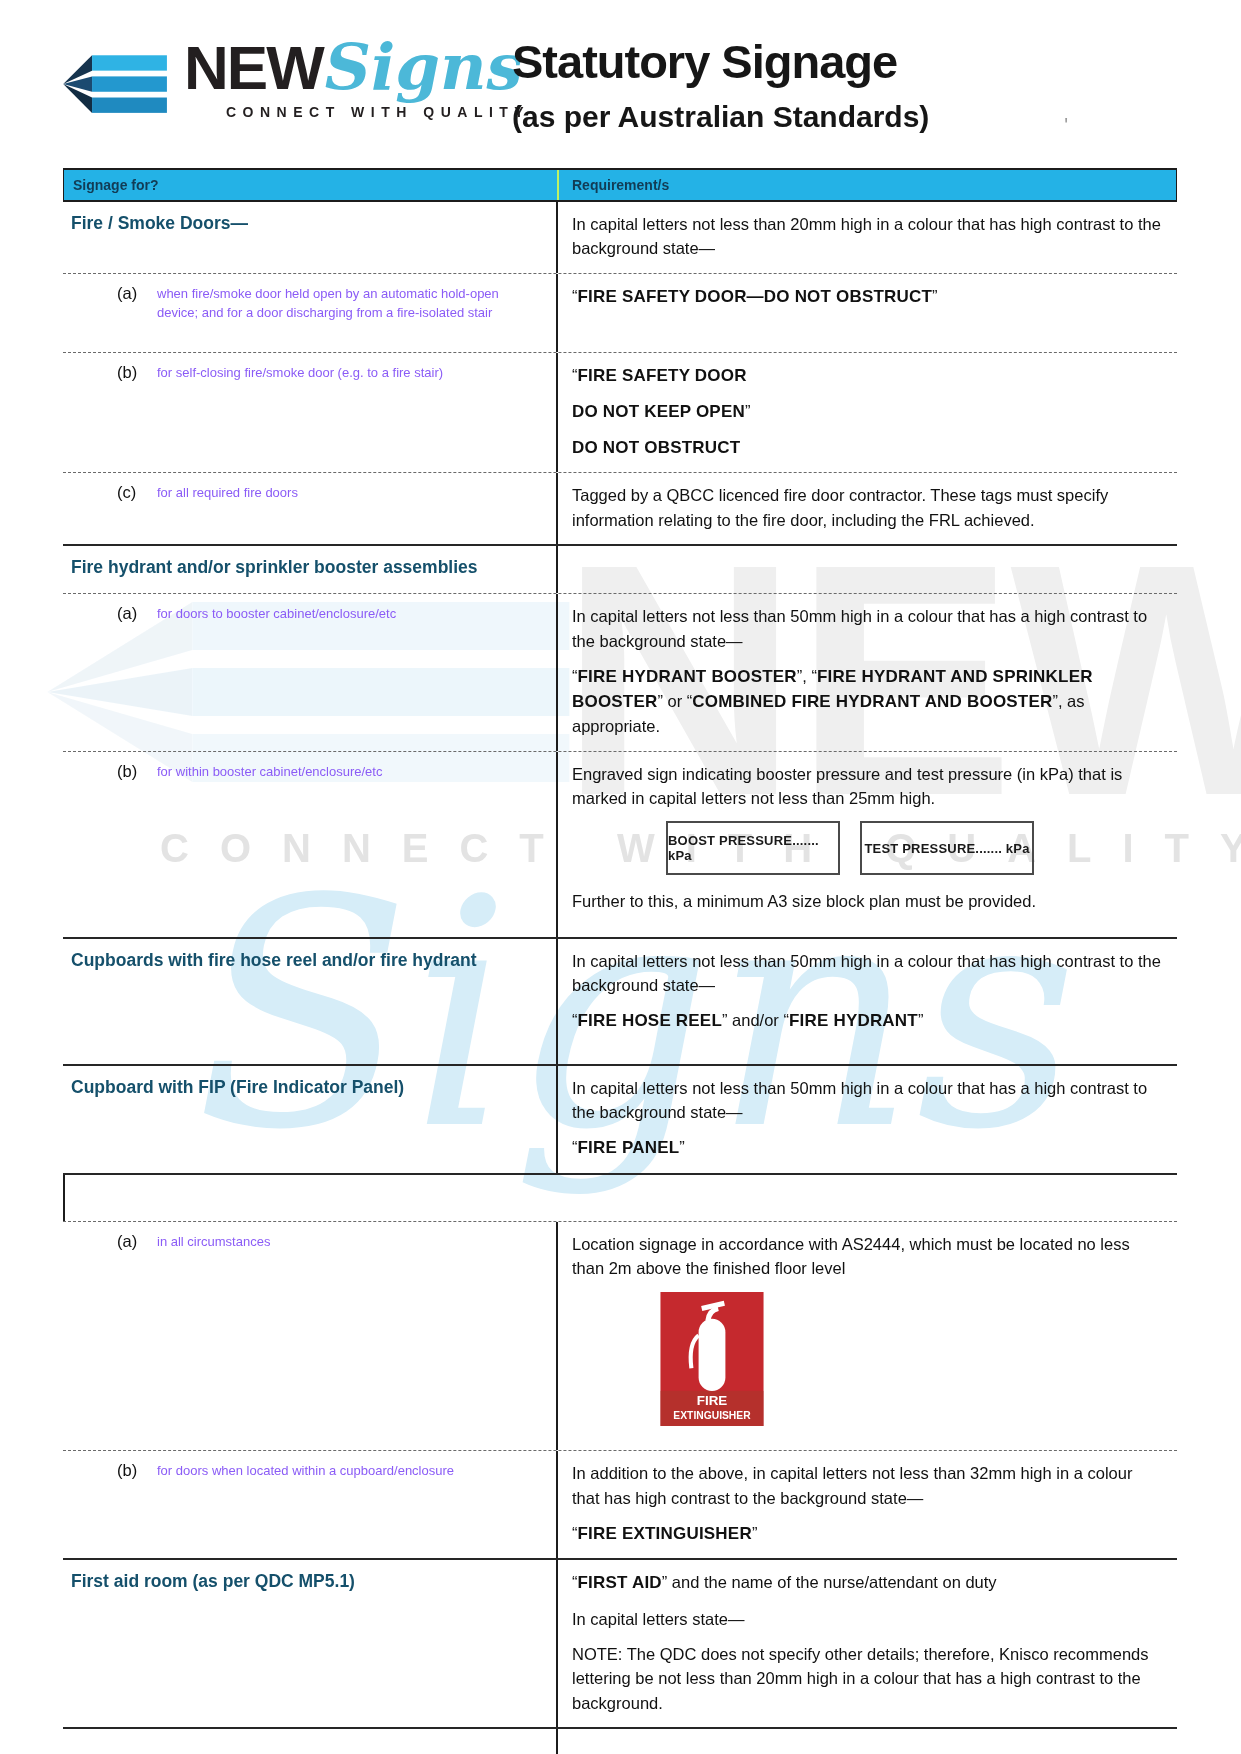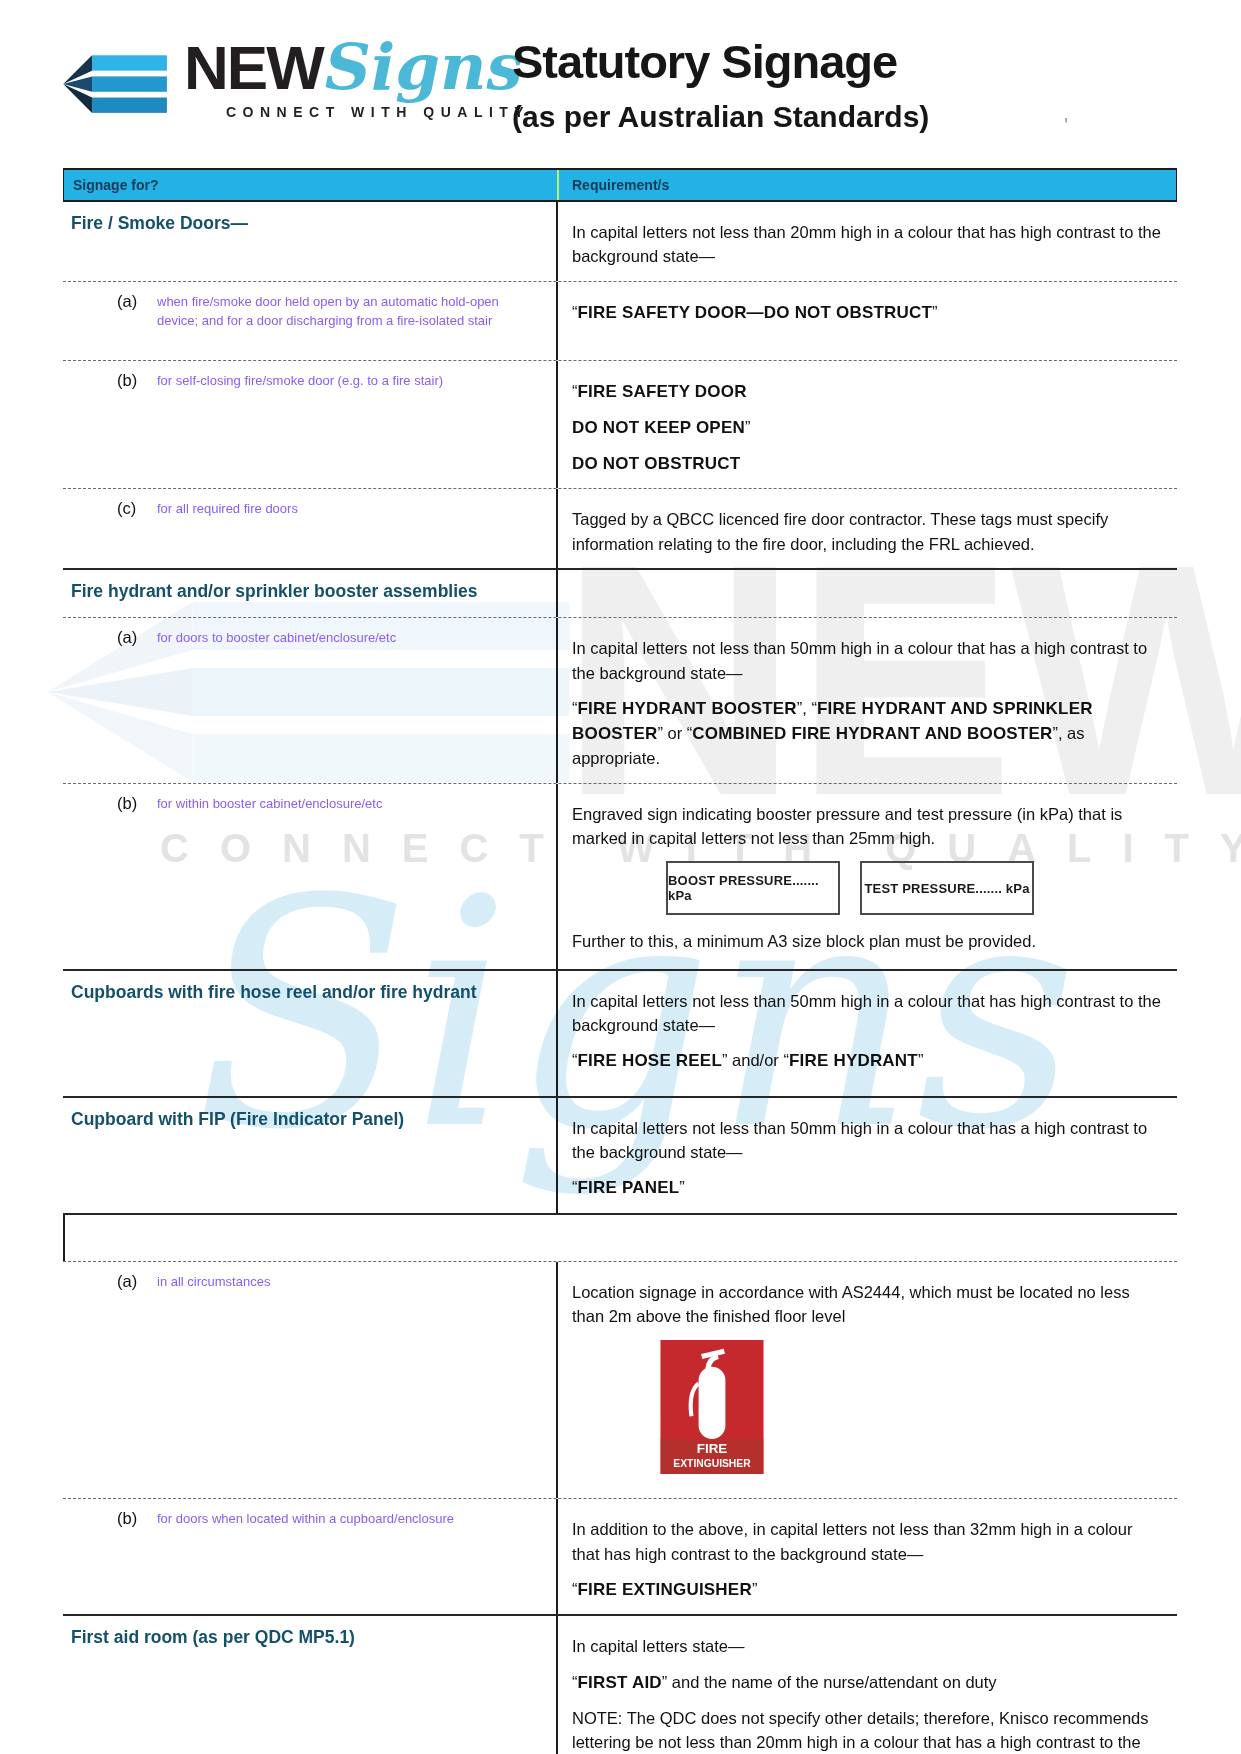--- a/index.html
+++ b/index.html
@@ -53,21 +53,21 @@
   .tbody .trow:nth-child(14){min-height:112px}
 
   .tcell-left{width:493px;box-sizing:border-box;padding:10px 14px 12px 8px;}
   .tcell-right{flex:1;box-sizing:border-box;border-left:2px solid #1c1c1c;padding:10px 16px 12px 14px;}
 
   .section-title{font-size:17.5px;font-weight:bold;color:#15506b;line-height:1.35;}
   .item{display:flex;padding-left:46px;gap:12px;}
   .item-label{flex:0 0 28px;font-size:16.5px;color:#111;}
   .item-text{font-size:13px;color:#8b5cf6;line-height:1.5;}
 
-  .rp{margin:8px 0 11px 0;font-size:16.5px;line-height:1.48;color:#111;}
+  .rp{margin:0 0 11px 0;font-size:16.5px;line-height:1.48;color:#111;}
   .rp:last-child{margin-bottom:0;}
   .sign-name{font-weight:bold;font-size:17px;letter-spacing:.2px;}
 
   .boxes-row{display:flex;gap:20px;margin:10px 0 14px 94px;}
   .pressure-box{width:170px;height:50px;border:2px solid #4a4a4a;display:flex;align-items:center;justify-content:center;font-size:13px;font-weight:bold;color:#1a1a1a;letter-spacing:.2px;}
 
   .ext-sign-wrap{margin:12px 0 8px 64px;padding-left:24px;}
 </style>
 </head>
 <body>
@@ -245,22 +245,22 @@
           <div class="tcell-right">
             <div class="rp"><span>In addition to the above, in capital letters not less than 32mm high in a colour that has high contrast to the background state—</span></div>
             <div class="rp"><span>“</span><span class="sign-name">FIRE EXTINGUISHER</span><span>”</span></div>
           </div>
         </div>
         <div class="trow b-solid">
           <div class="tcell-left">
             <div class="section-title">First aid room (as per QDC MP5.1)</div>
           </div>
           <div class="tcell-right">
+            <div class="rp"><span>“</span><span class="sign-name">FIRST AID</span><span>” and the name of the nurse/attendant on duty</span></div>
             <div class="rp"><span>In capital letters state—</span></div>
-            <div class="rp"><span>“</span><span class="sign-name">FIRST AID</span><span>” and the name of the nurse/attendant on duty</span></div>
             <div class="rp"><span>NOTE: The QDC does not specify other details; therefore, Knisco recommends lettering be not less than 20mm high in a colour that has a high contrast to the background.</span></div>
           </div>
         </div>
         <div class="trow b-solid">
           <div class="tcell-left"></div>
           <div class="tcell-right"></div>
         </div>
       </div>
   </div>
 

